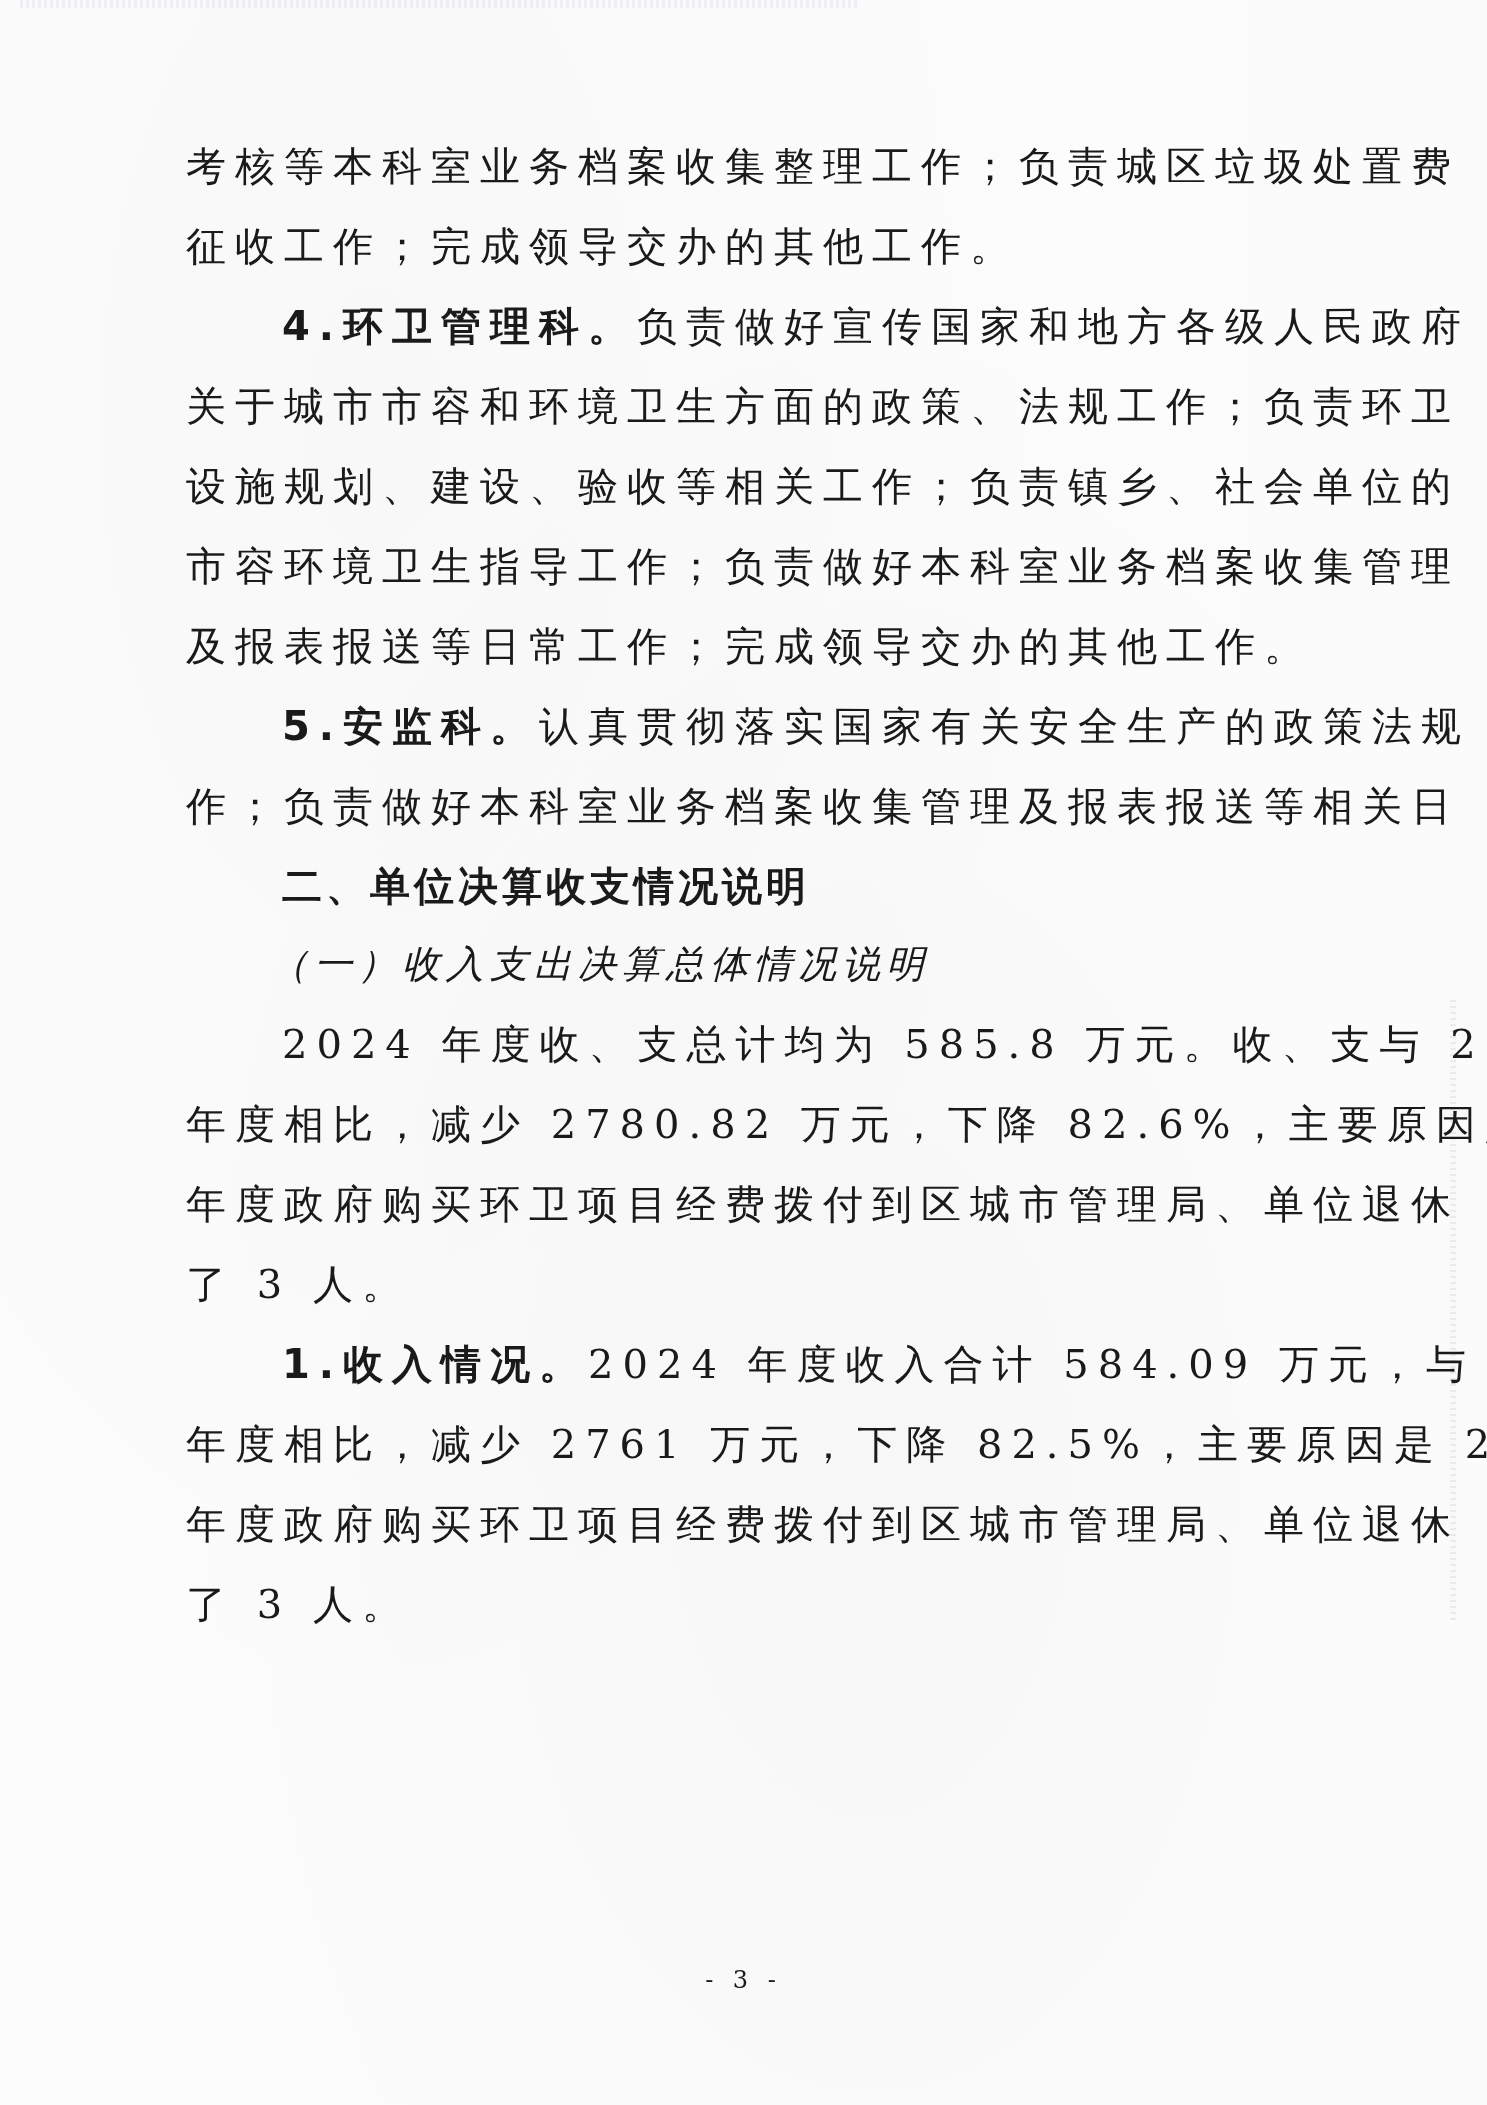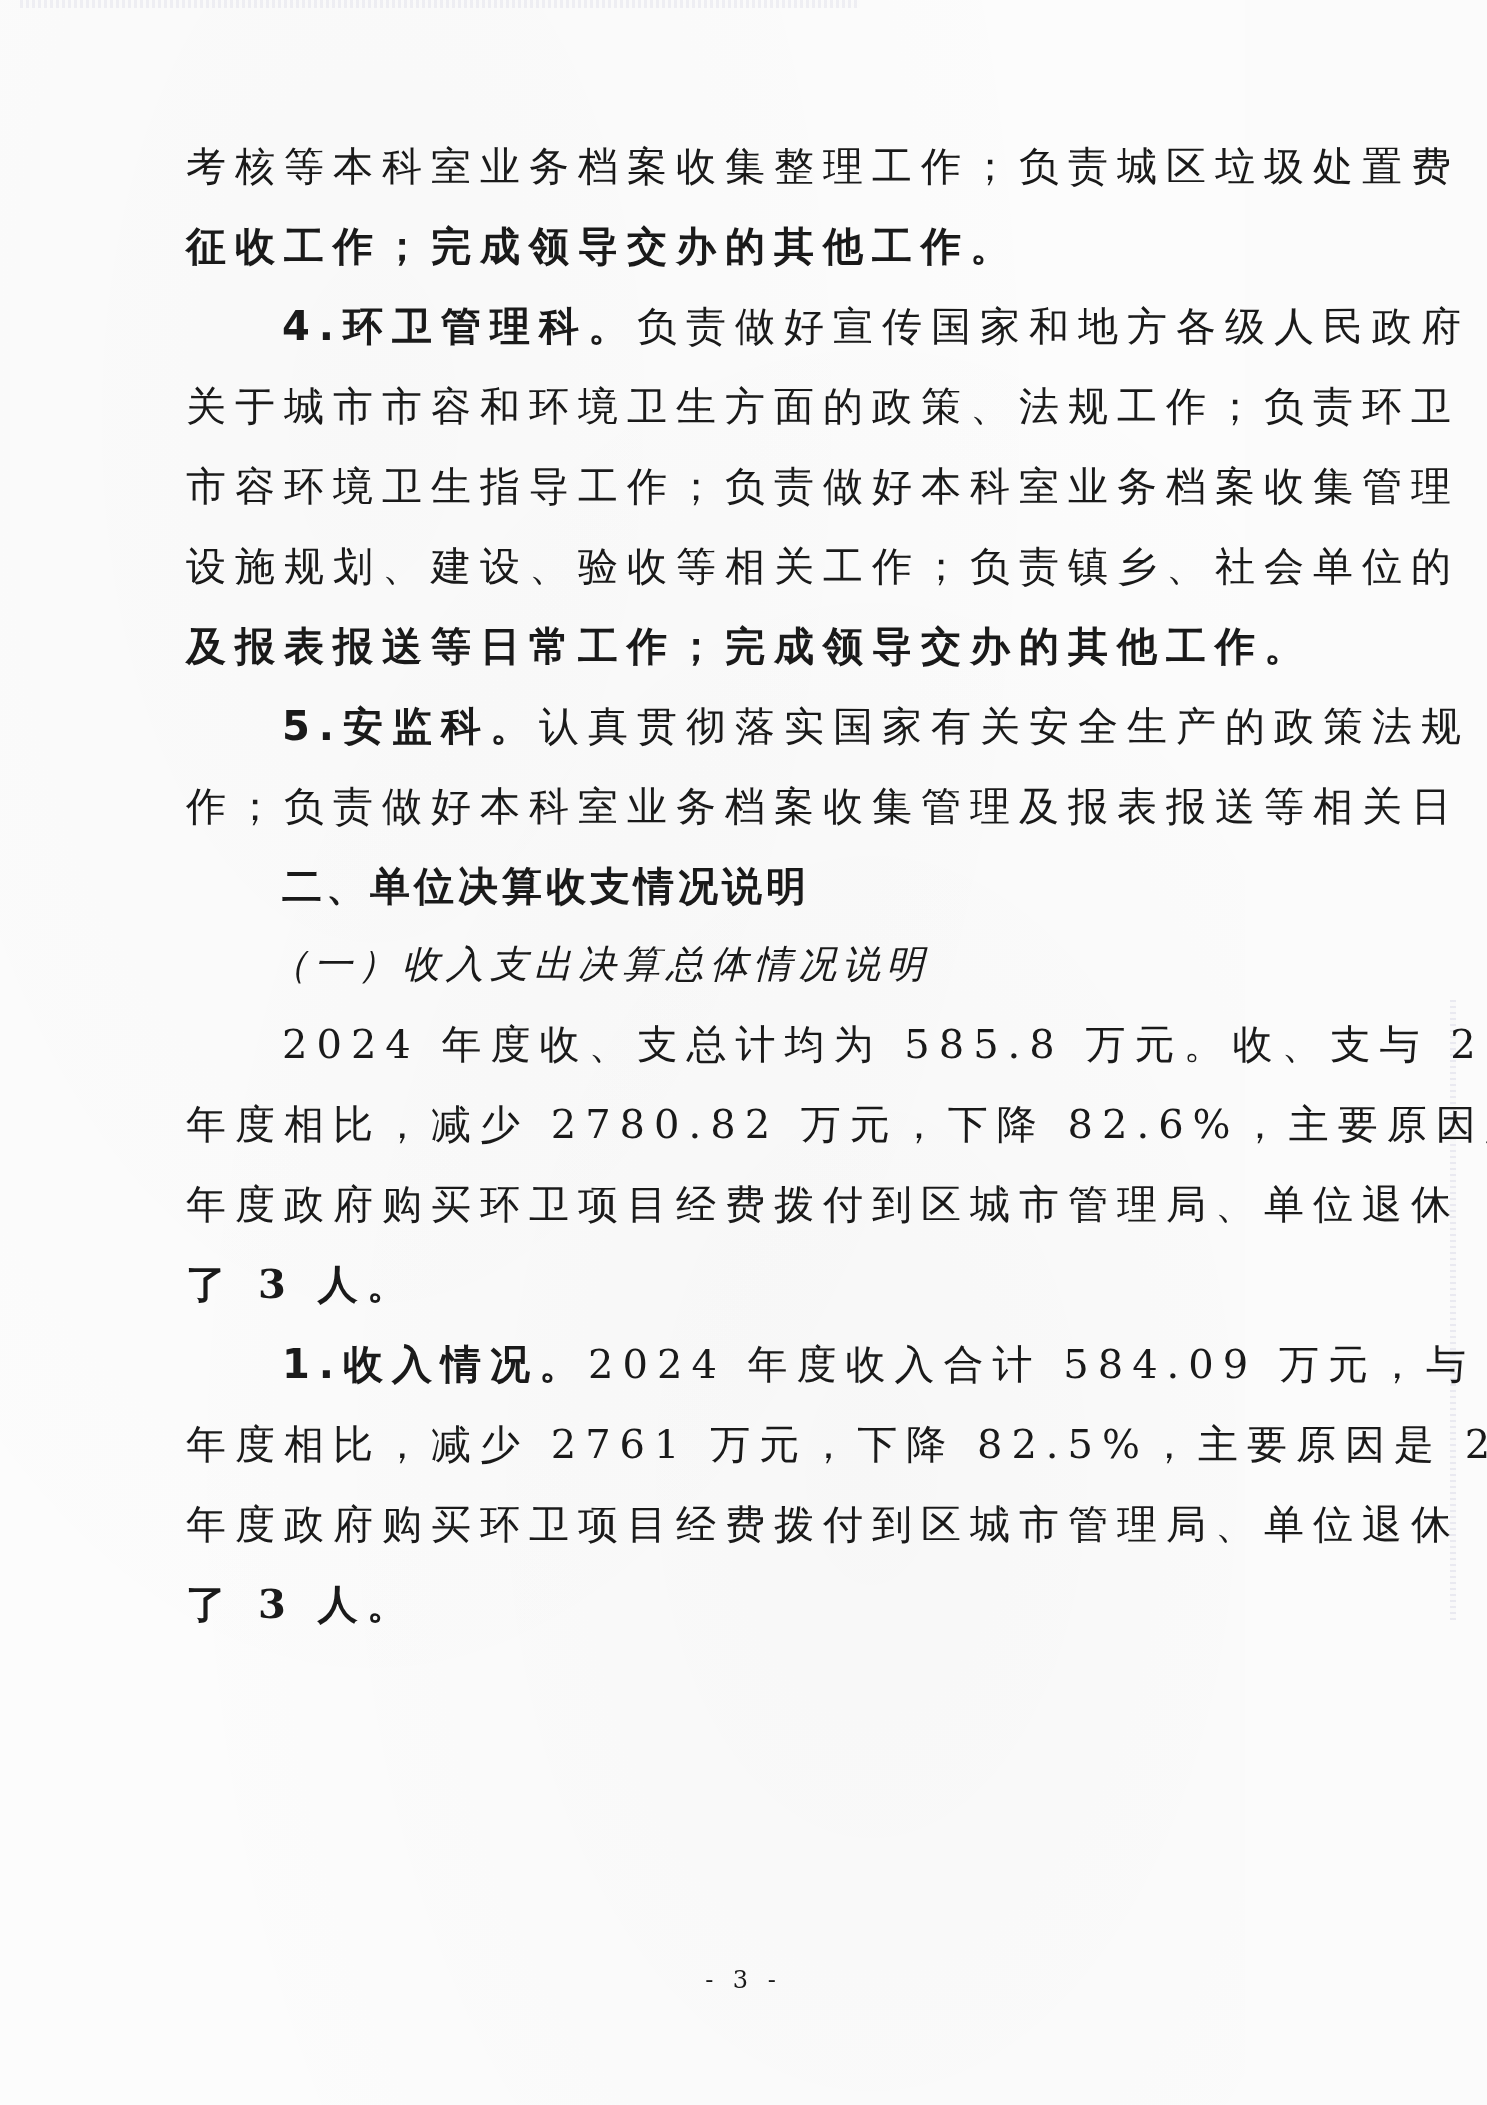--- a/index.html
+++ b/index.html
@@ -49,21 +49,20 @@
     height: 80px;
     line-height: 56px;
     font-size: 40px;
     letter-spacing: 9px;
     white-space: nowrap;
     text-align: justify;
     text-align-last: justify;
   }
   .line.last {
     text-align-last: left;
-    font-weight: bold;
   }
   .line.indent {
     padding-left: 96px;
   }
   .bold {
     font-weight: bold;
     font-family: "DejaVu Sans", "Liberation Sans", sans-serif;
   }
   .h1 {
     font-family: "DejaVu Sans", "Liberation Sans", sans-serif;
@@ -103,22 +102,22 @@
   <div class="body-text">
 
     <div>
       <div class="line">考核等本科室业务档案收集整理工作；负责城区垃圾处置费</div>
       <div class="line last">征收工作；完成领导交办的其他工作。</div>
     </div>
 
     <div>
       <div class="line indent"><span class="bold">4.环卫管理科。</span><span>负责做好宣传国家和地方各级人民政府</span></div>
       <div class="line">关于城市市容和环境卫生方面的政策、法规工作；负责环卫</div>
+      <div class="line">设施规划、建设、验收等相关工作；负责镇乡、社会单位的</div>
       <div class="line">市容环境卫生指导工作；负责做好本科室业务档案收集管理</div>
-      <div class="line">设施规划、建设、验收等相关工作；负责镇乡、社会单位的</div>
       <div class="line last">及报表报送等日常工作；完成领导交办的其他工作。</div>
     </div>
 
     <div>
       <div class="line indent"><span class="bold">5.安监科。</span><span>认真贯彻落实国家有关安全生产的政策法规；</span></div>
       <div class="line">作；负责做好本科室业务档案收集管理及报表报送等相关日</div>
     </div>
 
     <div class="h1">二、单位决算收支情况说明</div>
     <div class="h2">（一）收入支出决算总体情况说明</div>

